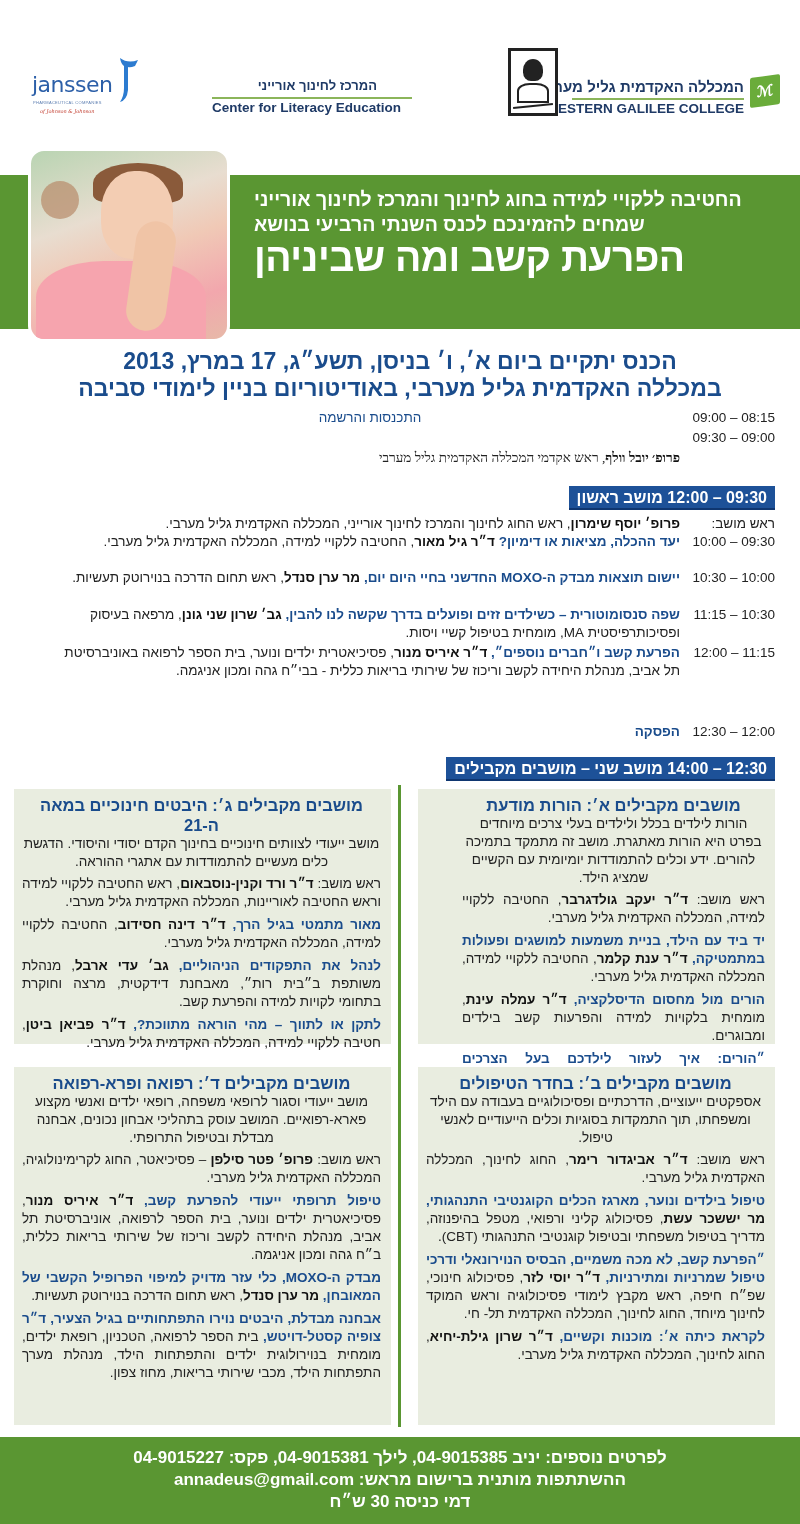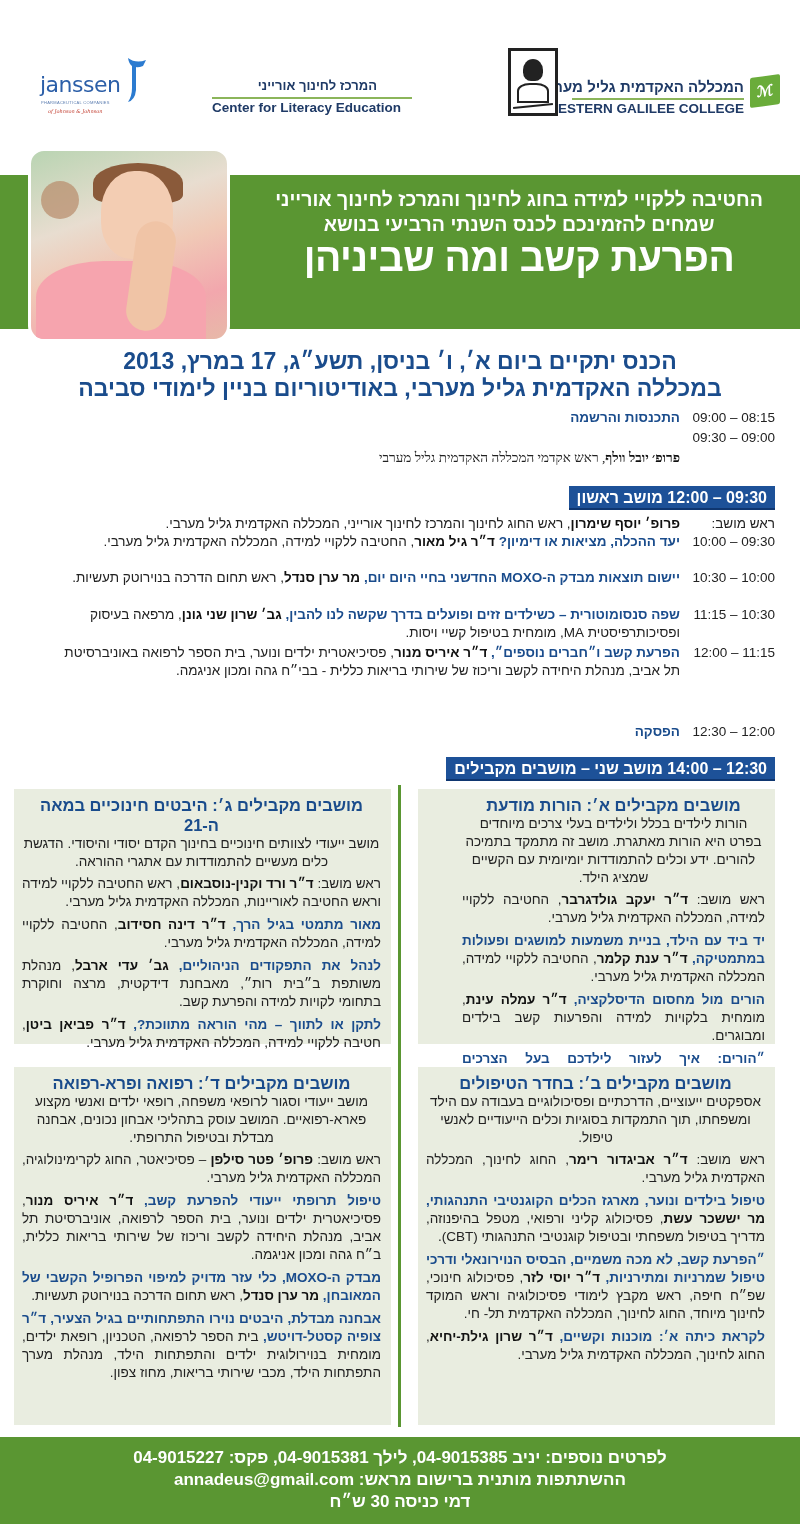--- a/index.html
+++ b/index.html
@@ -16,35 +16,35 @@
   .wgc-drawing { position: absolute; right: 222px; top: 0; width: 50px; height: 68px; border: 3px solid #222; background: #fff; }
   .wgc-drawing .head { position:absolute; left:12px; top:8px; width:20px; height:22px; background:#222; border-radius: 50% 50% 40% 40%; }
   .wgc-drawing .body { position:absolute; left:6px; top:32px; width:32px; height:20px; border:2px solid #222; border-radius: 40% 40% 0 0; }
   .wgc-drawing .desk { position:absolute; left:2px; bottom:6px; width:40px; height:2px; background:#222; transform: rotate(-6deg); }
 
   .logo-cle { position: absolute; left: 212px; top: 78px; width: 200px; height: 40px; }
   .cle-he { position: absolute; right: 35px; top: 0; font-size: 13px; font-weight: bold; color: #1f3a66; white-space: nowrap; }
   .cle-line { position: absolute; right: 0; top: 19px; width: 200px; height: 2px; background: #8bb55a; }
   .cle-en { position: absolute; left: 0; top: 22px; font-size: 13.5px; font-weight: bold; color: #1f3a66; white-space: nowrap; direction: ltr; }
 
-  .logo-janssen { position: absolute; left: 30px; top: 52px; width: 140px; height: 64px; direction: ltr; margin-left: 8px; }
+  .logo-janssen { position: absolute; left: 30px; top: 52px; width: 140px; height: 64px; direction: ltr; }
   .jan-word { position: absolute; left: 2px; top: 20px; font-size: 22px; color: #2c5fa8; letter-spacing: -0.5px; font-family: "DejaVu Sans", sans-serif; }
   .jan-mark { position: absolute; left: 88px; top: 2px; width: 22px; height: 50px; }
   .jan-sub { position: absolute; left: 3px; top: 48px; font-size: 4px; color: #5b7db0; letter-spacing: 0.3px; }
   .jan-jj { position: absolute; left: 10px; top: 56px; font-size: 5px; color: #c0392b; font-style: italic; font-family: "DejaVu Serif", serif; }
 
   
   .hero { position: absolute; top: 175px; left: 0; width: 800px; height: 154px; background: #5a9632; }
   .hero-photo { position: absolute; left: 28px; top: 148px; width: 202px; height: 194px; border-radius: 16px; overflow: hidden; background: linear-gradient(160deg, #b9d4b2 0%, #e8ddd0 35%, #f0c9b6 55%, #f2a7ad 80%, #e7b9a8 100%); border: 3px solid #fff; }
   .hero-photo .face { position:absolute; left:70px; top:20px; width:72px; height:88px; background: #f3cdb3; border-radius: 46% 46% 42% 42%; }
   .hero-photo .hair { position:absolute; left:62px; top:12px; width:90px; height:40px; background:#8a5a3a; border-radius: 50% 50% 20% 20%; }
   .hero-photo .shirt { position:absolute; left:5px; top:110px; width:170px; height:90px; background:#f6a4ae; border-radius: 40% 40% 0 0; }
   .hero-photo .arm { position:absolute; left:100px; top:70px; width:40px; height:110px; background:#f0c4a6; border-radius: 20px; transform: rotate(8deg); }
   .hero-photo .boy { position:absolute; left:10px; top:30px; width:38px; height:38px; background:#b88a6a; border-radius:50%; opacity:.7; }
-  .hero-text { position: absolute; right: 16px; top: 186px; width: 530px; text-align: center; color: #fff; }
+  .hero-text { position: absolute; right: 16px; top: 186px; width: 530px; text-align: left; color: #fff; }
   .hero-line1 { font-size: 19.5px; font-weight: bold; line-height: 26px; }
   .hero-line2 { font-size: 19.5px; font-weight: bold; line-height: 24px; }
   .hero-title { font-size: 39px; font-weight: 900; line-height: 38px; margin-top: 3px; letter-spacing: -0.5px; }
 
   
   .when { position: absolute; top: 348px; left: 0; width: 800px; text-align: center; color: #1a4c8c; font-weight: bold; font-size: 23px; line-height: 27px; }
 
   
   .sched-row { position: absolute; right: 25px; display: flex; font-size: 13.5px; line-height: 18px; }
   .sched-time { width: 95px; color: #222; text-align: right; direction: ltr; unicode-bidi: plaintext; flex-shrink:0; }
@@ -109,21 +109,21 @@
   <div class="hero-title">הפרעת קשב ומה שביניהן</div>
 </div>
 
 <div class="when">
   <div>הכנס יתקיים ביום א׳, ו׳ בניסן, תשע״ג, 17 במרץ, 2013</div>
   <div>במכללה האקדמית גליל מערבי, באודיטוריום בניין לימודי סביבה</div>
 </div>
 
 <div class="sched-row" style="top:409px;">
   <div class="sched-time">09:00 – 08:15</div>
-  <div class="sched-body t-blue" style="font-weight:bold;">התכנסות והרשמה</div>
+  <div class="sched-body t-blue" style="font-weight:normal;text-align:center;">התכנסות והרשמה</div>
 </div>
 <div class="sched-row" style="top:429px;">
   <div class="sched-time">09:30 – 09:00</div>
 </div>
 <div class="sched-row" style="top:449px;font-family:Liberation Serif, serif;">
   <div class="sched-time"></div>
   <div class="sched-body"><span class="t-bold">פרופ׳ יובל וולף</span><span>, ראש אקדמי המכללה האקדמית גליל מערבי</span></div>
 </div>
 
 <div class="session-bar" style="top:486px;">09:30 – 12:00  מושב ראשון</div>

